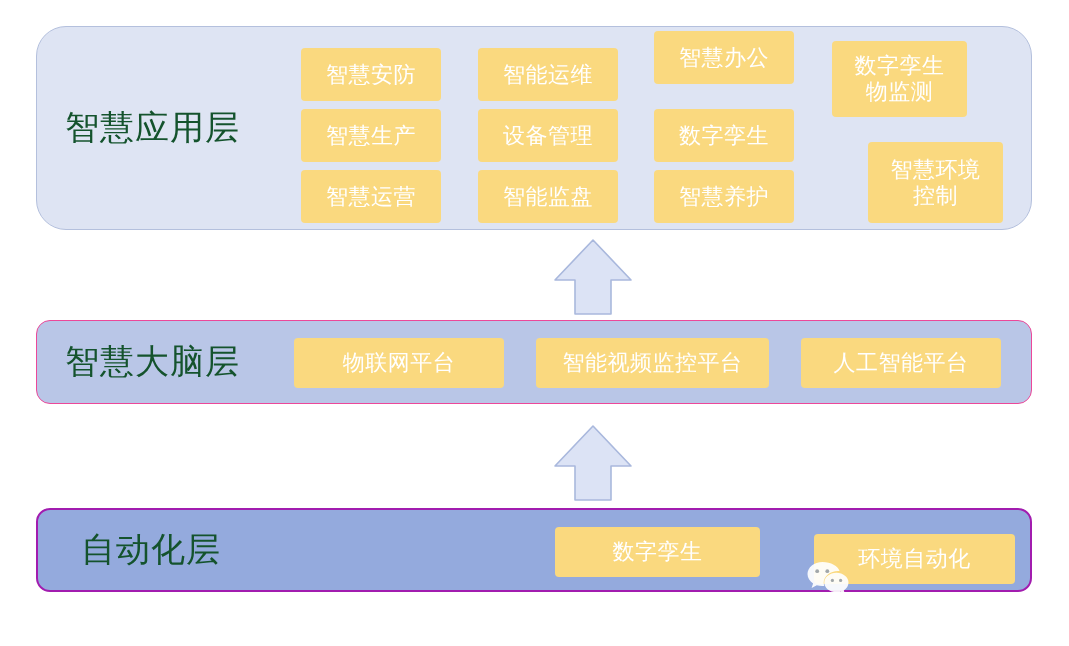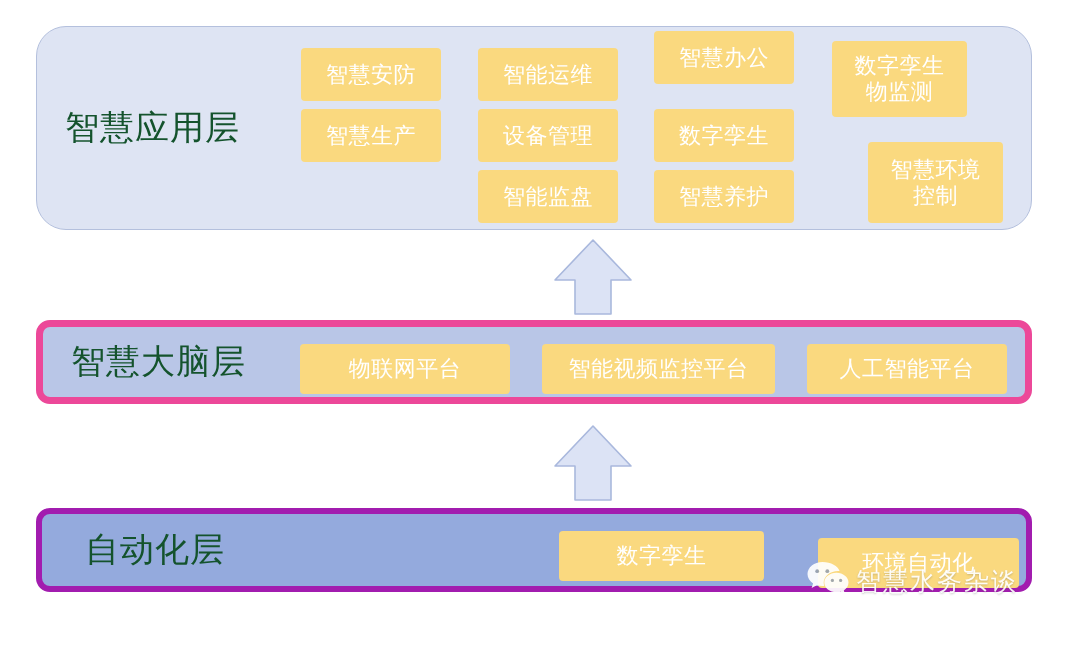--- a/index.html
+++ b/index.html
@@ -39,31 +39,31 @@
     border: 1px solid #b4c0dd;
     border-radius: 30px;
   }
 
   .layer-brain {
     left: 36px;
     top: 320px;
     width: 996px;
     height: 84px;
     background: #b9c6e7;
-    border: 7px solid #ec4899;
+    border: 1px solid #ec4899;
     border-radius: 14px;
   }
 
   .layer-auto {
     left: 36px;
     top: 508px;
     width: 996px;
     height: 84px;
     background: #94aadd;
-    border: 6px solid #a21caf;
+    border: 2px solid #a21caf;
     border-radius: 14px;
   }
 
   .layer-title {
     position: absolute;
     color: #14532d;
     font-size: 34px;
     letter-spacing: 1px;
     white-space: nowrap;
   }
@@ -121,20 +121,21 @@
 
 <div id="canvas">
 
   <div class="layer layer-app">
     <div class="layer-title">智慧应用层</div>
 
     <div class="app-grid">
 
       <div class="tile" style="left:264px; top:21px; width:140px; height:53px;">智慧安防</div>
       <div class="tile" style="left:264px; top:82px; width:140px; height:53px;">智慧生产</div>
+      <div class="tile" style="left:264px; top:143px; width:140px; height:53px;">智慧运营</div>
 
       <div class="tile" style="left:441px; top:21px; width:140px; height:53px;">智能运维</div>
       <div class="tile" style="left:441px; top:82px; width:140px; height:53px;">设备管理</div>
       <div class="tile" style="left:441px; top:143px; width:140px; height:53px;">智能监盘</div>
 
       <div class="tile" style="left:617px; top:4px; width:140px; height:53px;">智慧办公</div>
       <div class="tile" style="left:617px; top:82px; width:140px; height:53px;">数字孪生</div>
       <div class="tile" style="left:617px; top:143px; width:140px; height:53px;">智慧养护</div>
 
       <div class="tile" style="left:795px; top:14px; width:135px; height:76px;">数字孪生
@@ -177,16 +178,15 @@
 
         <path d="M16.5 2C8.2 2 1.5 7.4 1.5 14.1c0 3.8 2.2 7.2 5.6 9.4L5.6 28l5.2-2.7c1.8.5 3.7.8 5.7.8 .6 0 1.2 0 1.8-.1-.4-1.1-.6-2.2-.6-3.4 0-6.5 6.4-11.7 14.3-11.7 .5 0 1 0 1.5.1C32 6.2 25 2 16.5 2z" fill="#ffffff"></path>
         <circle cx="11.2" cy="11.2" r="1.9" fill="#9aa3ae"></circle>
         <circle cx="21.3" cy="11.2" r="1.9" fill="#9aa3ae"></circle>
 
         <path d="M42.5 22.6c0-5.4-5.4-9.8-12.1-9.8s-12.1 4.4-12.1 9.8c0 5.4 5.4 9.8 12.1 9.8 1.5 0 3-.2 4.3-.6l4.3 2.2-1.2-3.6c2.9-1.8 4.7-4.6 4.7-7.8z" fill="#ffffff"></path>
         <circle cx="26.4" cy="20.4" r="1.6" fill="#9aa3ae"></circle>
         <circle cx="34.6" cy="20.4" r="1.6" fill="#9aa3ae"></circle>
       </svg>
     </span>
-    <span class="wm-text">智慧水务杂谈</span>
   </div>
 
 </div>
 
 </body></html>

